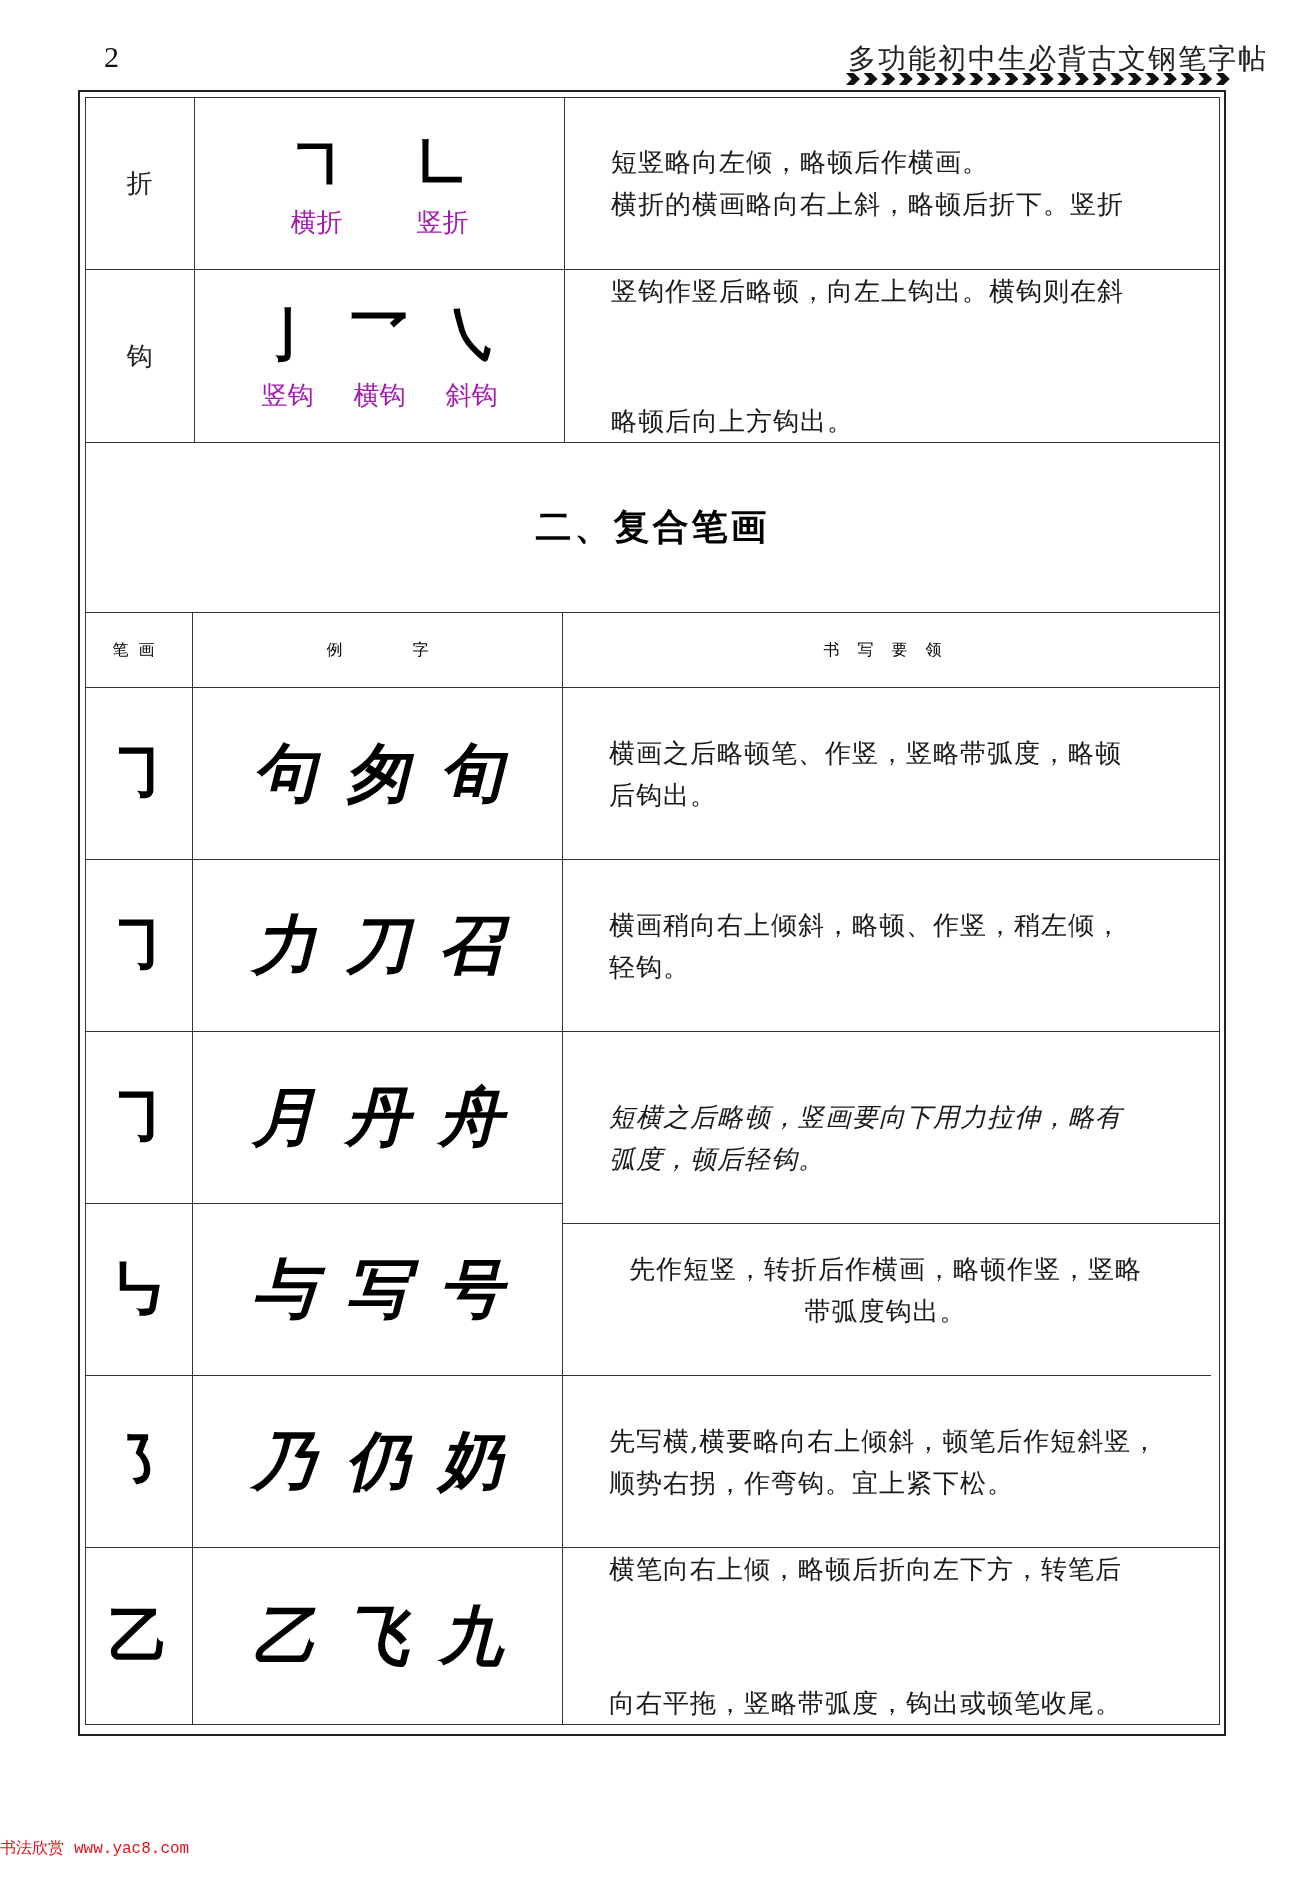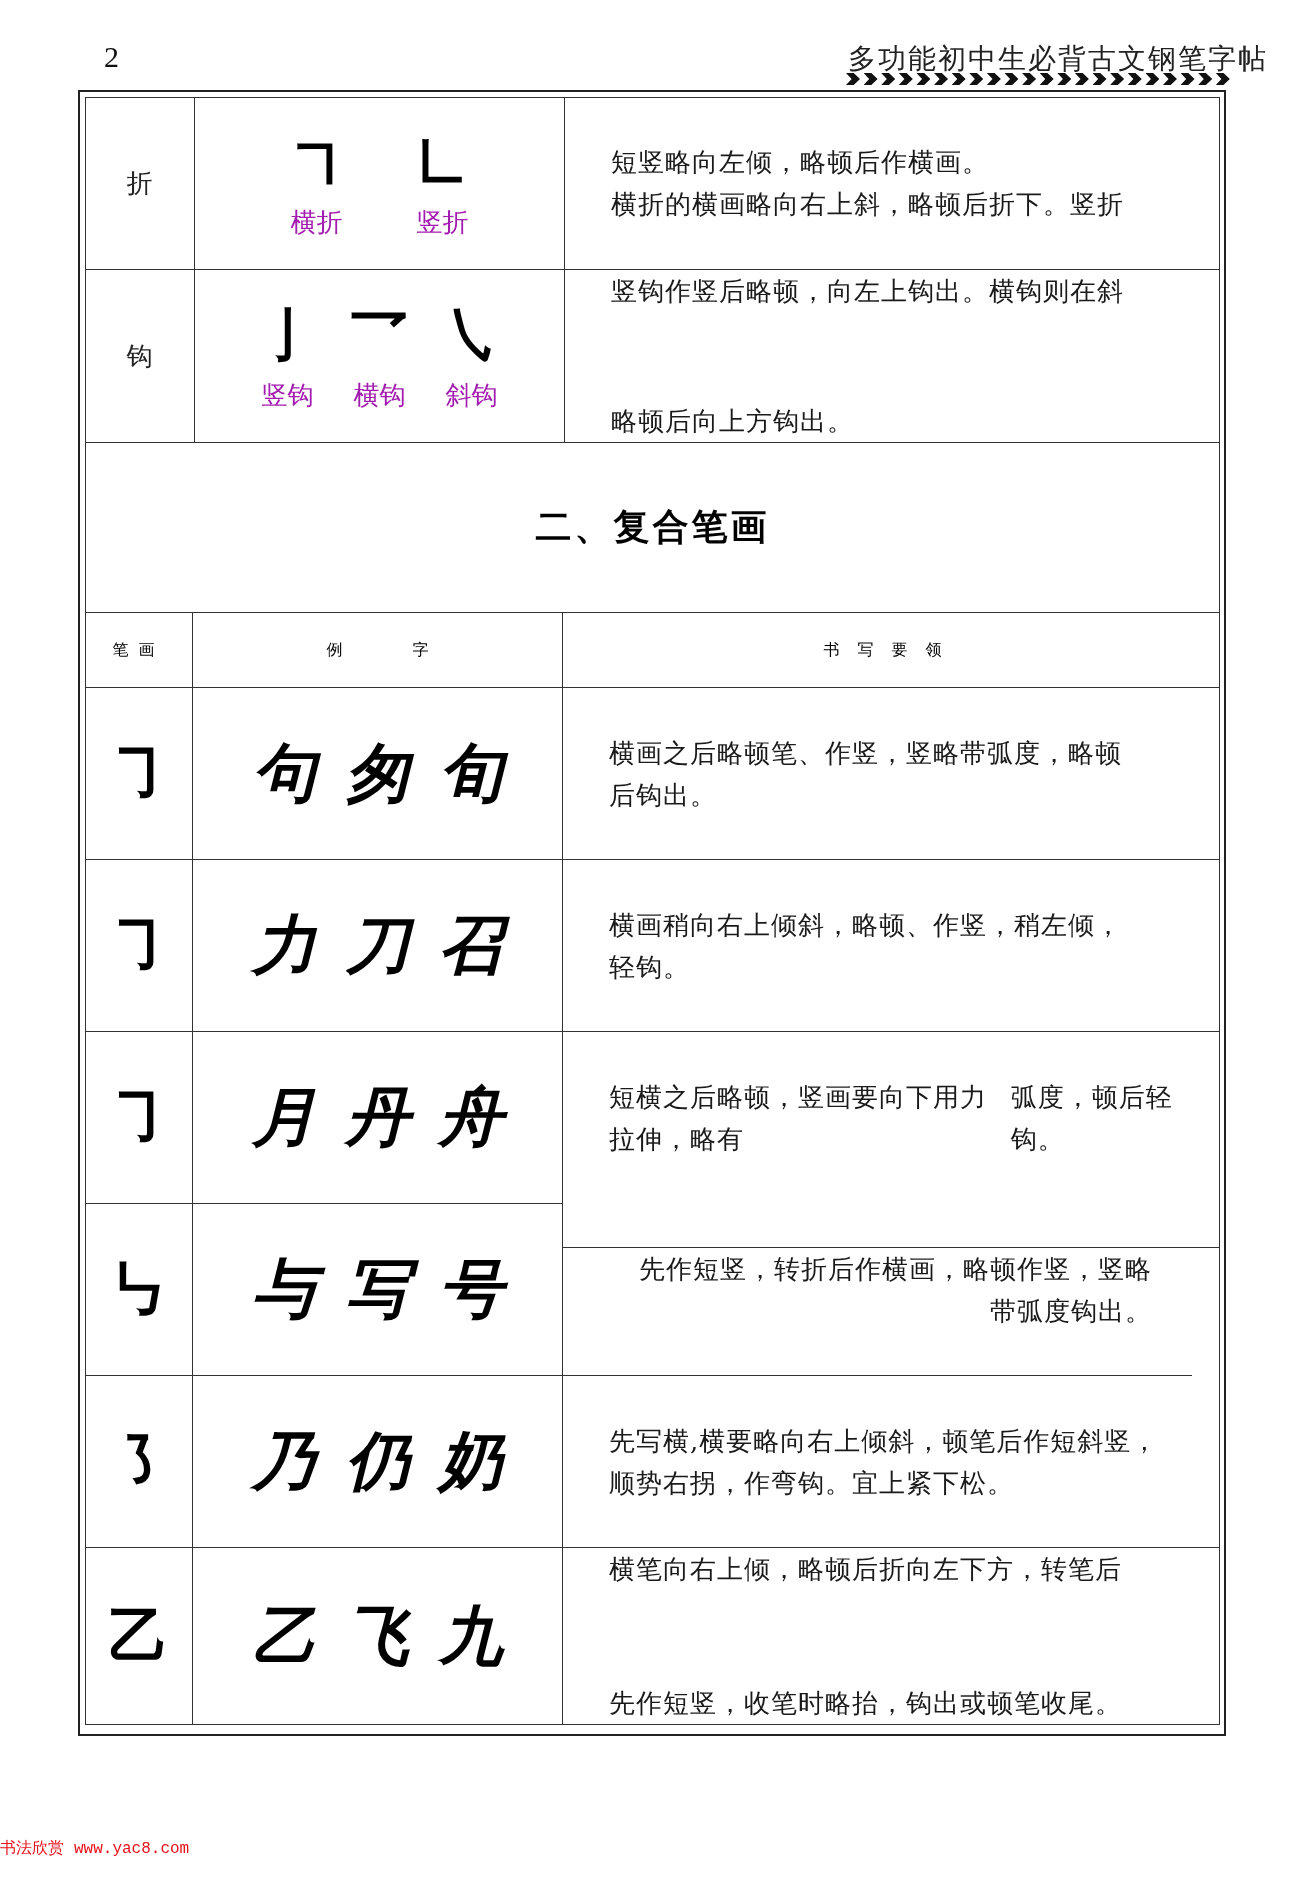--- a/index.html
+++ b/index.html
@@ -142,33 +142,33 @@
         <span>轻钩。</span>
       </div>
     </div>
     <div>
       <div class="cell big-stroke" style="left:85px;top:1032px;width:108px;height:172px;">㇆</div>
       <div class="cell examples" style="left:193px;top:1032px;width:370px;height:172px;">
         <span class="example-char">月</span>
         <span class="example-char">丹</span>
         <span class="example-char">舟</span>
       </div>
-      <div class="cell desc noright" style="left:563px;top:1076px;width:657px;height:172px;flex-direction:row;align-items:flex-start;justify-content:center;">
+      <div class="cell desc noright" style="left:563px;top:1052px;width:657px;height:172px;flex-direction:column;align-items:flex-start;justify-content:center;font-style:italic;">
         <span>短横之后略顿，竖画要向下用力拉伸，略有</span>
         <span>弧度，顿后轻钩。</span>
       </div>
     </div>
     <div>
       <div class="cell big-stroke" style="left:85px;top:1204px;width:108px;height:172px;">㇉</div>
       <div class="cell examples" style="left:193px;top:1204px;width:370px;height:172px;">
         <span class="example-char">与</span>
         <span class="example-char">写</span>
         <span class="example-char">号</span>
       </div>
-      <div class="cell desc noright" style="left:535px;top:1204px;width:657px;height:172px;flex-direction:column;align-items:flex-end;justify-content:center;">
+      <div class="cell desc noright" style="left:554px;top:1204px;width:657px;height:172px;flex-direction:column;align-items:center;justify-content:center;">
         <span>先作短竖，转折后作横画，略顿作竖，竖略</span>
         <span>带弧度钩出。</span>
       </div>
     </div>
     <div>
       <div class="cell big-stroke" style="left:85px;top:1376px;width:108px;height:172px;">㇌</div>
       <div class="cell examples" style="left:193px;top:1376px;width:370px;height:172px;">
         <span class="example-char">乃</span>
         <span class="example-char">仍</span>
         <span class="example-char">奶</span>
@@ -180,20 +180,20 @@
     </div>
     <div>
       <div class="cell big-stroke" style="left:85px;top:1548px;width:108px;height:177px;">乙</div>
       <div class="cell examples" style="left:193px;top:1548px;width:370px;height:177px;">
         <span class="example-char">乙</span>
         <span class="example-char">飞</span>
         <span class="example-char">九</span>
       </div>
       <div class="cell desc noright" style="left:563px;top:1548px;width:657px;height:177px;flex-direction:column;align-items:flex-start;justify-content:space-between;">
         <span>横笔向右上倾，略顿后折向左下方，转笔后</span>
-        <span>先作短竖，收笔时略抬，钩出或顿笔收尾。</span>
+        <span>向右平拖，竖略带弧度，钩出或顿笔收尾。</span>
       </div>
     </div>
   </div>
 
 <div class="watermark">
   <span>书法欣赏</span><span class="url">www.yac8.com</span>
 </div>
 
 </body></html>

